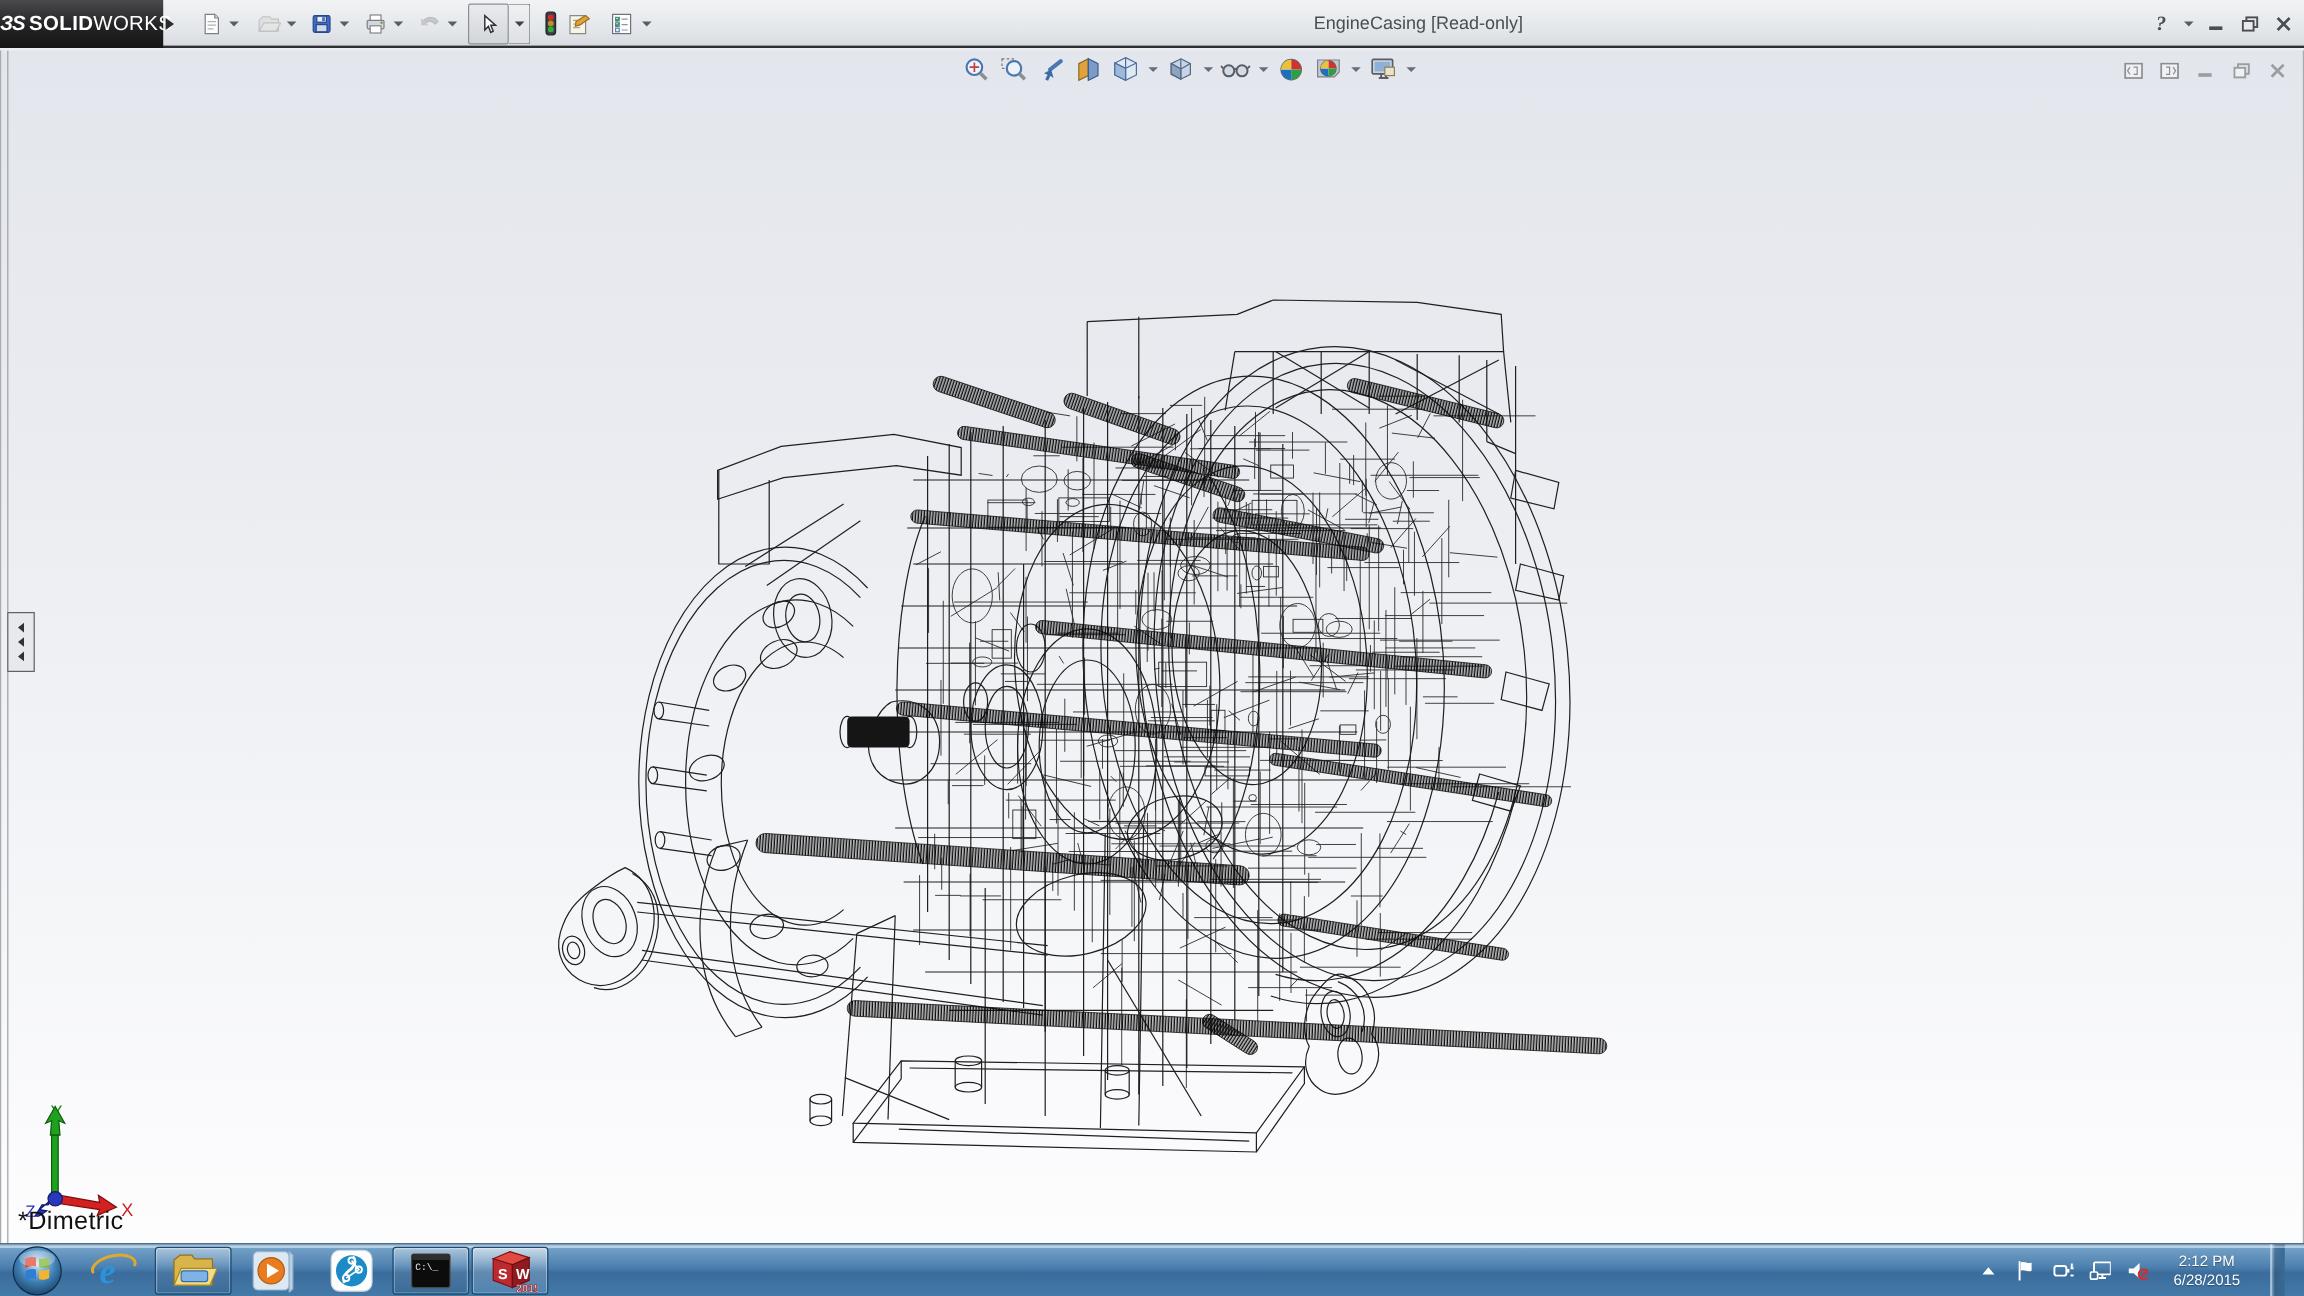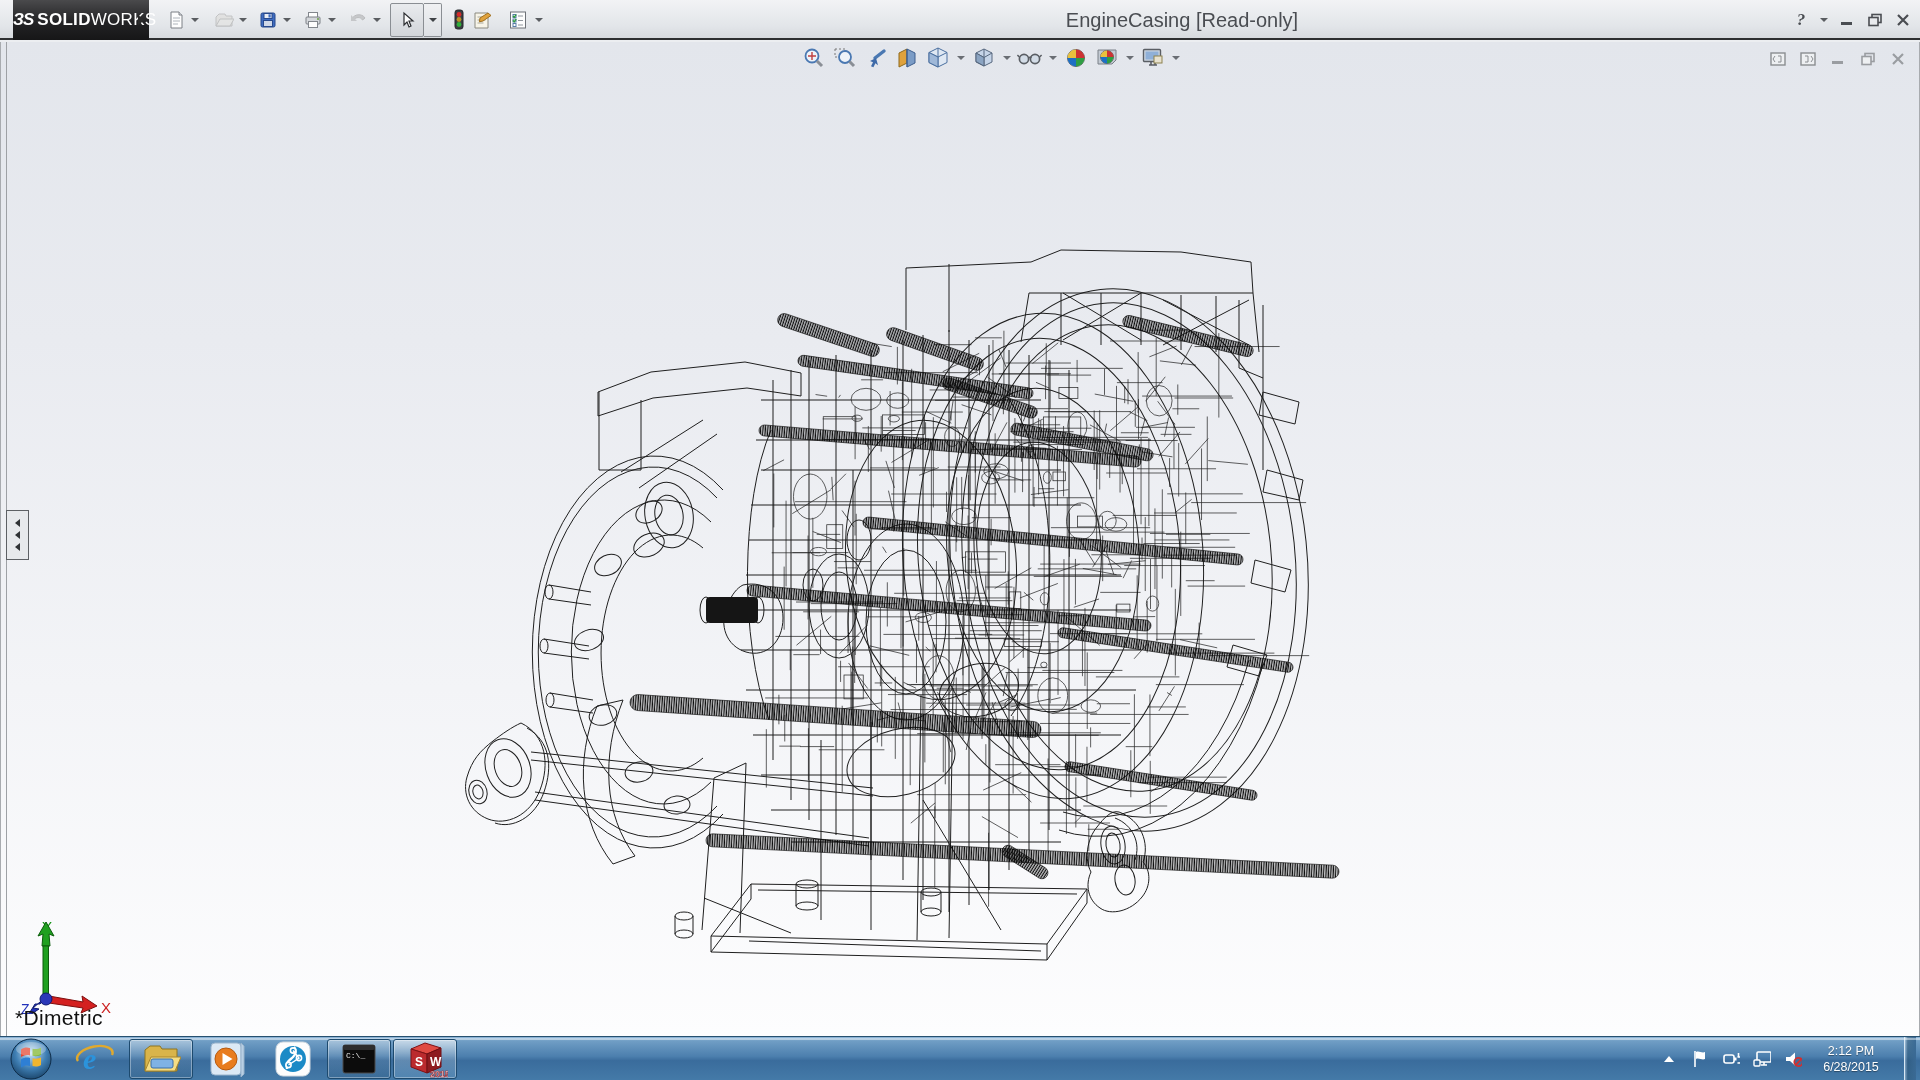--- a/index.html
+++ b/index.html
@@ -6,21 +6,21 @@
   html,body { width:1920px; height:1080px; overflow:hidden;
     font-family:"Liberation Sans", sans-serif; background:#000; }
   .screen { position:relative; width:1920px; height:1080px; background:#eceef1; }
 
   
   .titlebar { position:absolute; left:0; top:0; width:1920px; height:40px;
     background:linear-gradient(#f2f3f5, #e2e5e9 70%, #d7dade);
     border-bottom:2px solid #2e2f31; }
   .logo-block { position:absolute; left:0; top:0; width:136px; height:40px;
     background:linear-gradient(#4a4a4c, #232325 55%, #161617);
-    color:#fff; display:flex; align-items:center; justify-content:space-between; gap:4px;margin-left:13px; }
+    color:#fff; display:flex; align-items:center; justify-content:space-between; gap:4px; }
   .logo-mark { font-size:17px; font-weight:bold; font-style:italic; letter-spacing:-1px; }
   .logo-name { font-size:17px; letter-spacing:.3px; }
   .logo-name b { font-weight:bold; }
   .logo-expand { position:absolute; left:138px; top:8px; width:12px; height:24px;
     border:none; background:transparent; cursor:pointer; }
   .logo-expand::after { content:""; display:block; margin:auto;
     border-left:7px solid #2b2b2b; border-top:5px solid transparent; border-bottom:5px solid transparent; }
 
   .tb-item { position:absolute; top:6px; width:24px; height:28px; display:flex;
     align-items:center; justify-content:center; }
@@ -33,21 +33,21 @@
   .select-box { position:absolute; left:390px; top:3px; width:34px; height:34px;
     background:linear-gradient(#e9ebee,#d2d5d9); border:1px solid #8a8e93; border-radius:2px;
     display:flex; align-items:center; justify-content:center; }
   .select-dd { position:absolute; left:424px; top:3px; width:18px; height:34px;
     border:1px solid #8a8e93; border-left:none; border-radius:0 2px 2px 0;
     display:flex; align-items:center; justify-content:center; background:linear-gradient(#f0f1f3,#dde0e4); }
   .select-dd::after { content:""; border-top:4px solid #3f4246;
     border-left:4px solid transparent; border-right:4px solid transparent; }
 
   .doc-title { position:absolute; left:1057px; top:0; width:250px; height:40px;
-    line-height:40px; text-align:center; font-size:20px; color:#4a4d52; }
+    line-height:40px; text-align:center; font-size:15px; color:#4a4d52; }
 
   .win-top { position:absolute; right:6px; top:0; height:40px; display:flex;
     align-items:center; gap:6px; }
   .wc-btn { width:22px; height:22px; display:flex; align-items:center; justify-content:center;
     color:#4a4d52; }
   .wc-help { font-size:17px; font-weight:bold; font-family:"Liberation Serif", serif; font-style:italic; }
   .wc-dd::after { content:""; border-top:4px solid #5a5d61;
     border-left:4px solid transparent; border-right:4px solid transparent; }
 
   
@@ -82,21 +82,21 @@
     border-top:1px solid #27506f; display:flex; align-items:center; }
   .taskbar::before { content:""; position:absolute; left:0; top:1px; width:100%; height:2px;
     background:rgba(255,255,255,.45); }
   .start-btn { position:relative; width:62px; height:44px; display:flex; align-items:center; justify-content:center; }
   .tb-btn { position:relative; width:64px; height:40px; margin:2px 1px; border-radius:3px;
     display:flex; align-items:center; justify-content:center; }
   .tb-btn.running { border:1px solid #1d4a6e;
     background:linear-gradient(rgba(255,255,255,.38),rgba(255,255,255,.10) 45%,rgba(0,20,45,.12));
     box-shadow:inset 0 0 0 1px rgba(255,255,255,.35); }
   .tb-btn.active { background:linear-gradient(rgba(255,255,255,.6),rgba(255,255,255,.22) 45%,rgba(120,170,210,.25)); }
-  .tray { margin-left:auto; display:flex; align-items:center; gap:13px; padding-right:4px; height:44px; }
+  .tray { margin-left:auto; display:flex; align-items:center; gap:13px; padding-right:16px; height:44px; }
   .tray-ic { display:flex; align-items:center; justify-content:center; width:18px; height:18px; }
   .clock { text-align:center; color:#fff; font-size:12.5px; line-height:16px; width:72px;
     text-shadow:0 1px 1px rgba(0,0,0,.4); }
   .show-desktop { width:12px; height:44px; margin-left:4px;
     background:linear-gradient(90deg, rgba(255,255,255,.35), rgba(40,80,110,.5) 25%, #3a6a95);
     border-left:1px solid #d9e8f4; }
 </style>
 </head>
 <body>
 

